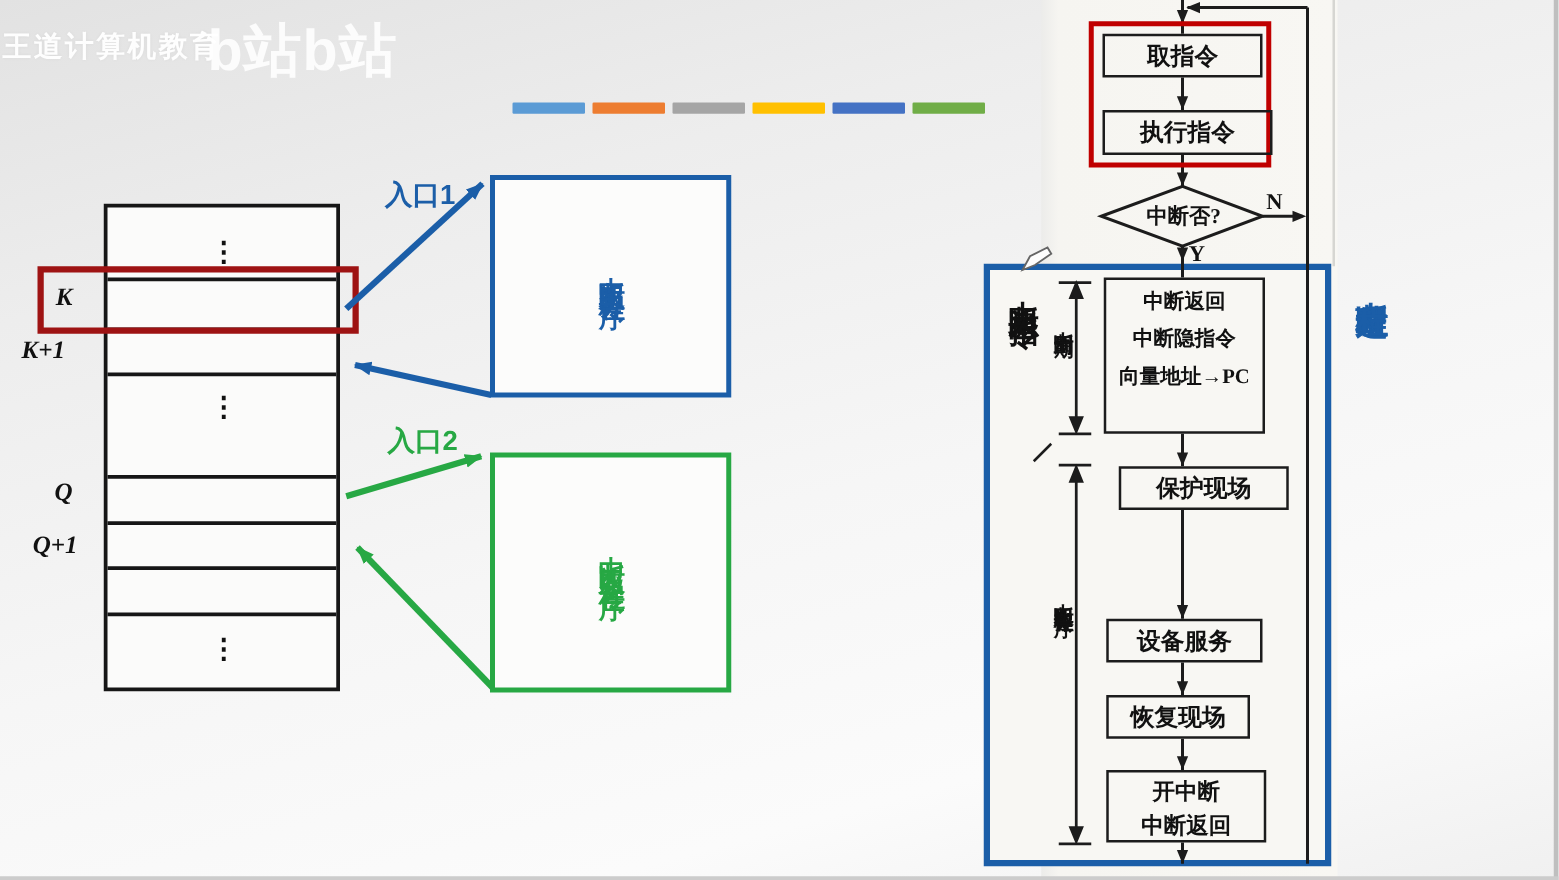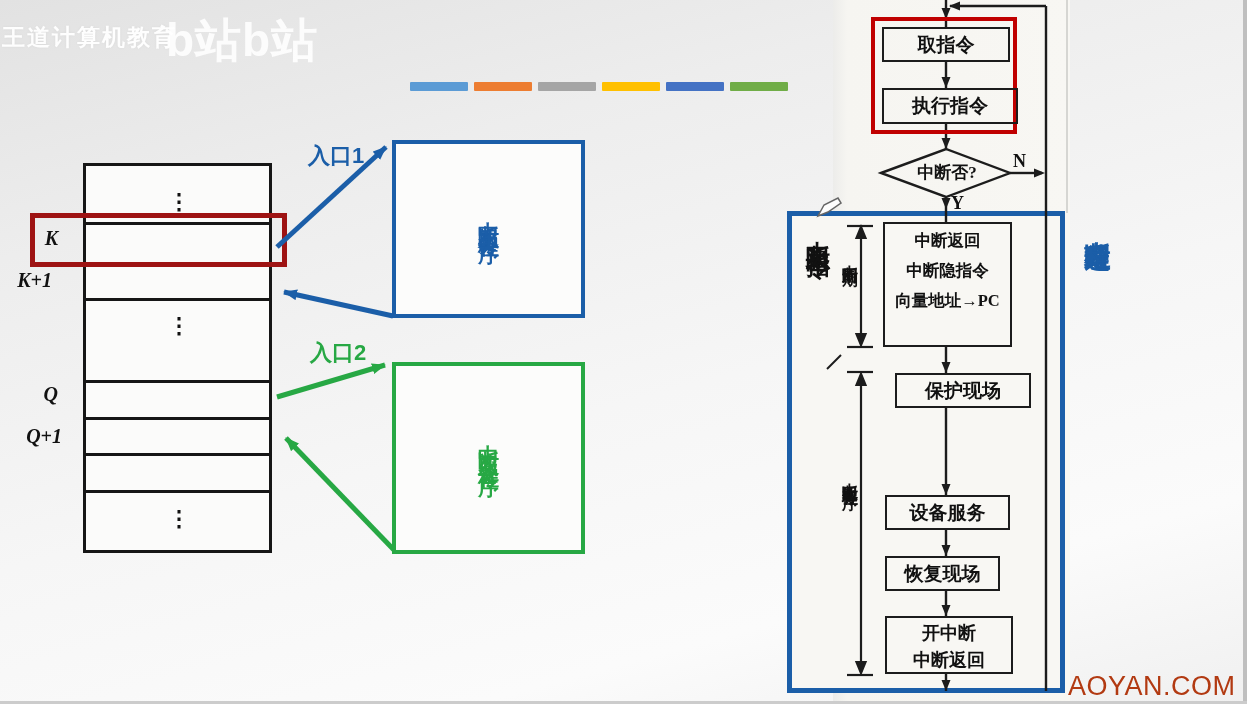--- a/index.html
+++ b/index.html
@@ -181,17 +181,16 @@
   <div class="abs fbox-multi" style="left:885px;top:616px;width:128px;height:58px;font-size:18px;line-height:27px;padding-top:2px">
     <div>开中断</div>
     <div>中断返回</div>
   </div>
 
   <div class="abs flabel vert" style="left:802px;top:221px;font-size:24px;letter-spacing:4px">中断隐指令</div>
   <div class="abs flabel vert" style="left:839px;top:252px;font-size:16px;letter-spacing:2px">中断周期</div>
   <div class="abs flabel vert" style="left:839px;top:470px;font-size:16px;letter-spacing:2px">中断服务程序</div>
   <div class="abs process-label vert" style="left:1081px;top:221px;font-size:26px;letter-spacing:1px">中断处理过程</div>
 
-  <div class="abs site">AOYAN.COM</div>
 
   <div class="abs edge-right"></div>
   <div class="abs edge-bottom"></div>
 </div>
 
 </body></html>

